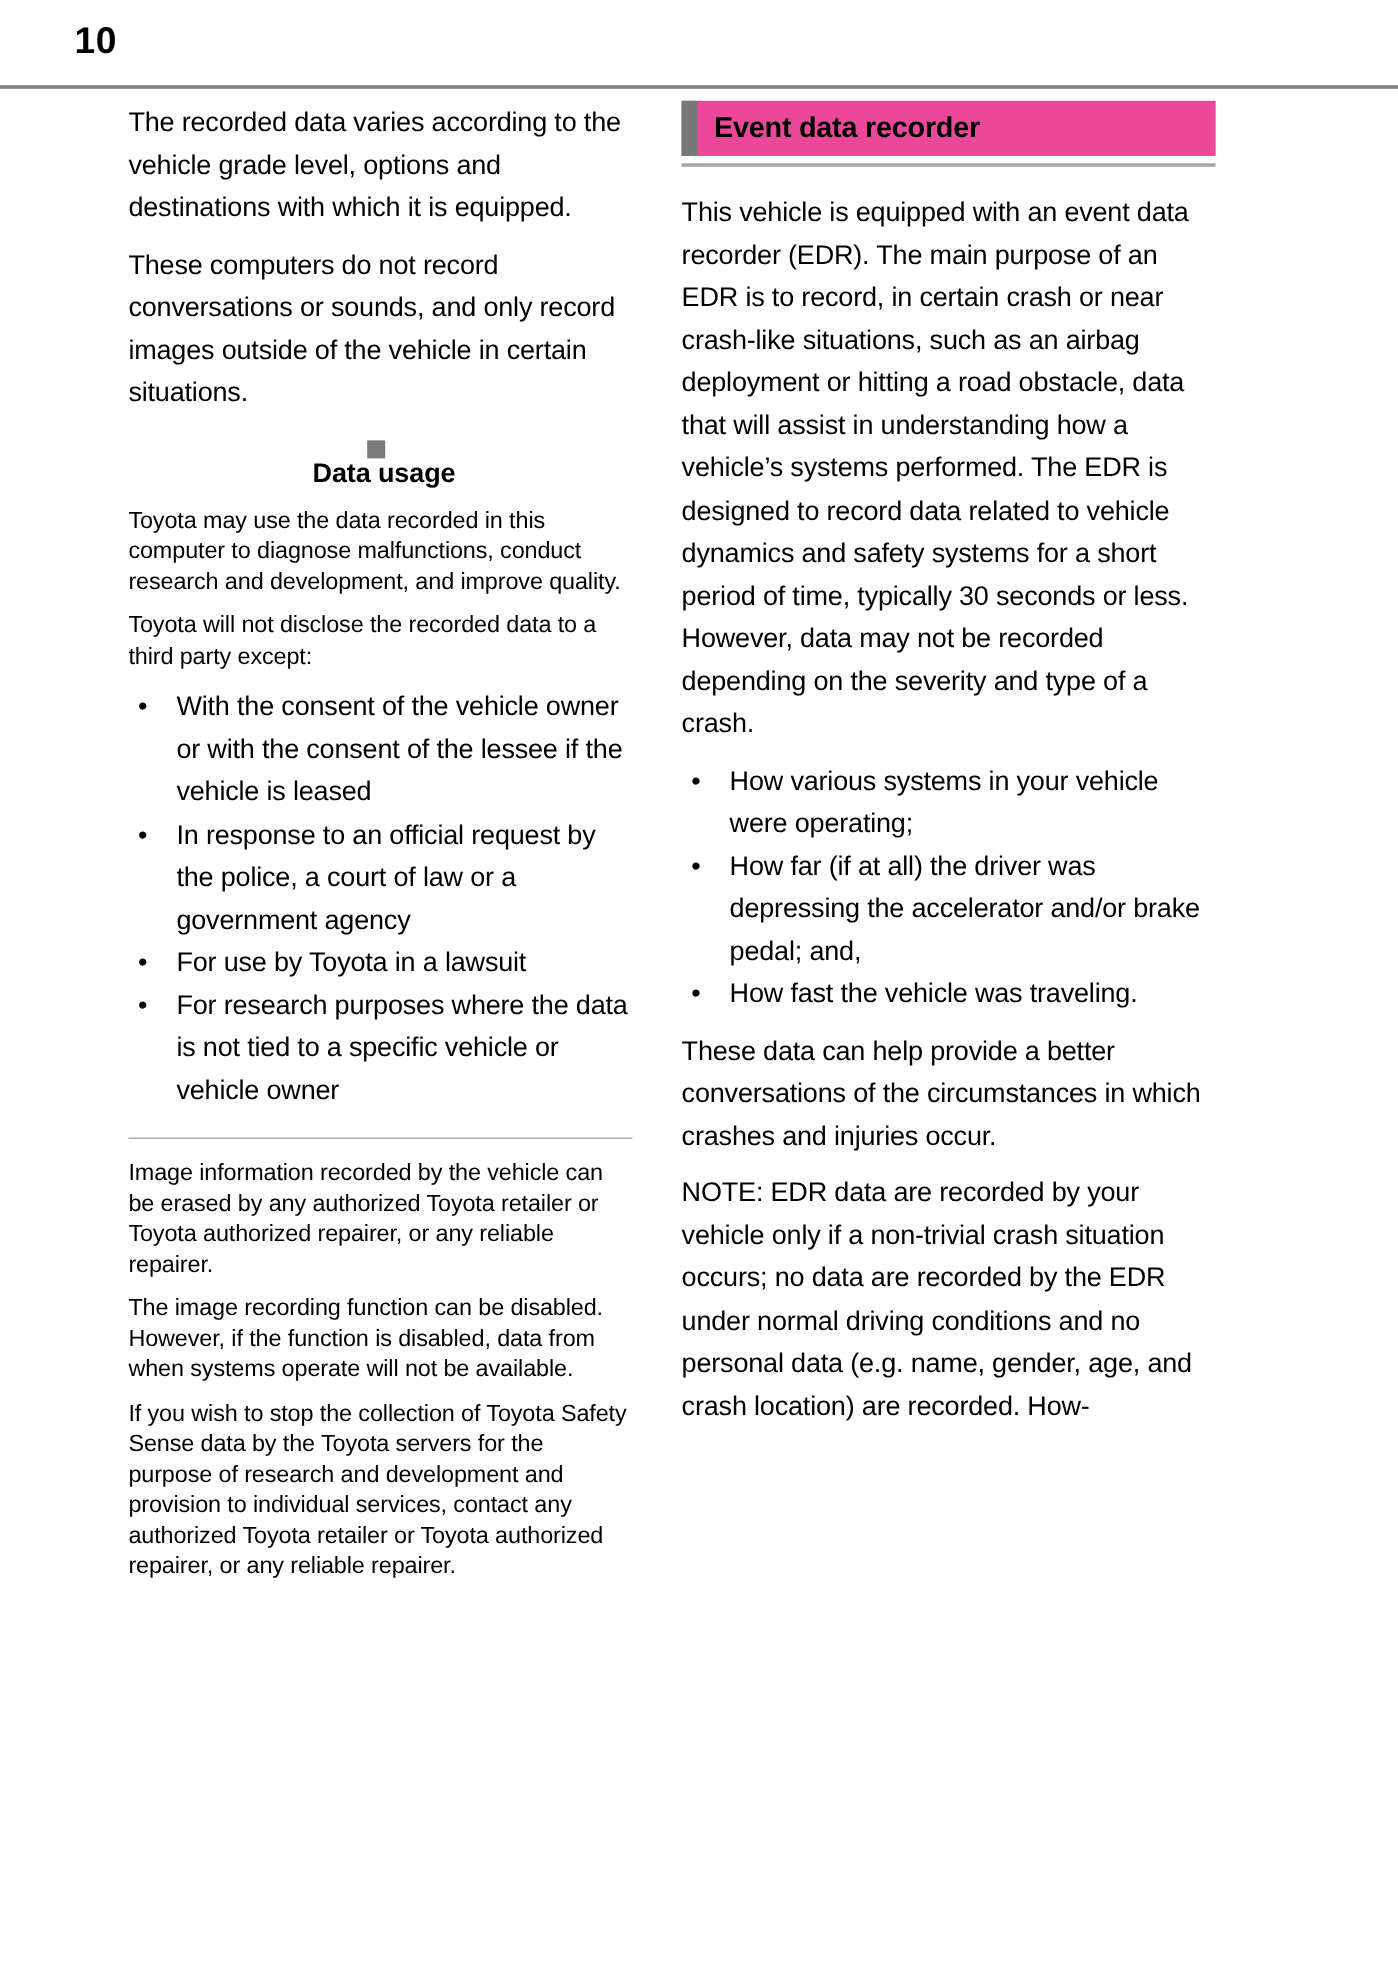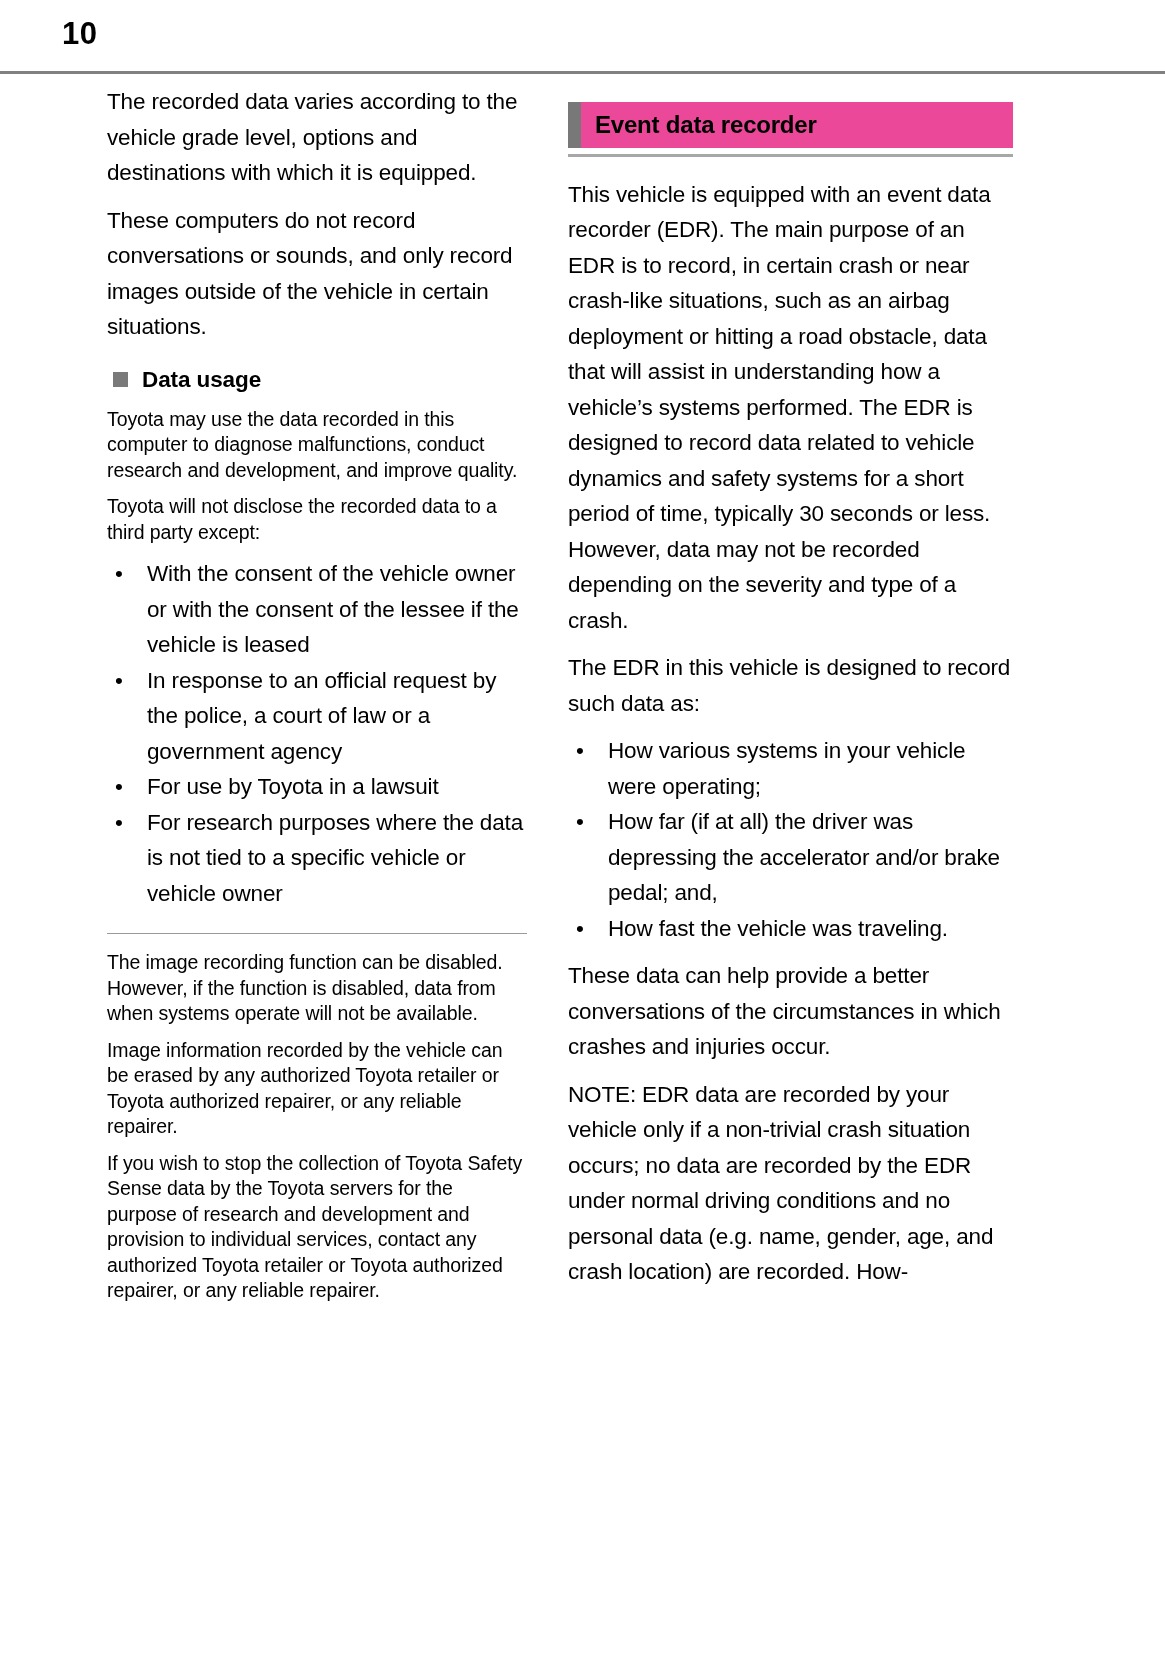--- a/index.html
+++ b/index.html
@@ -46,21 +46,20 @@
   }
 
   
   .columns {
     position: absolute;
     top: 84px;
     left: 0;
     right: 0;
     display: flex;
     gap: 0px;
-    align-items: center;
   }
   .col {
     box-sizing: border-box;
   }
   .col-left {
     width: 545px;
     padding-left: 107px;
     padding-right: 18px;
   }
   .col-right {
@@ -76,20 +75,21 @@
     line-height: 35.5px;
     letter-spacing: -0.15px;
   }
   p.body:last-child { margin-bottom: 0; }
 
   
   .subhead {
     display: flex;
     align-items: center;
     margin: 22px 0 14px 6px;
+    flex-direction: column;
   }
   .subhead-square {
     width: 15px;
     height: 15px;
     background: #7a7a7a;
     flex: 0 0 auto;
     margin-right: 14px;
   }
   .subhead-text {
     font-size: 22.5px;
@@ -190,36 +190,35 @@
 
       <ul class="bullets">
         <li><span class="dot">•</span><span>With the consent of the vehicle owner or with the consent of the lessee if the vehicle is leased</span></li>
         <li><span class="dot">•</span><span>In response to an official request by the police, a court of law or a government agency</span></li>
         <li><span class="dot">•</span><span>For use by Toyota in a lawsuit</span></li>
         <li><span class="dot">•</span><span>For research purposes where the data is not tied to a specific vehicle or vehicle owner</span></li>
       </ul>
 
       <div class="note-rule"></div>
 
+      <p class="small">Image information recorded by the vehicle can be erased by any authorized Toyota retailer or Toyota authorized repairer, or any reliable repairer.</p>
       <p class="small">The image recording function can be disabled. However, if the function is disabled, data from when systems operate will not be available.</p>
-      <p class="small">Image information recorded by the vehicle can be erased by any authorized Toyota retailer or Toyota authorized repairer, or any reliable repairer.</p>
       <p class="small">If you wish to stop the collection of Toyota Safety Sense data by the Toyota servers for the purpose of research and development and provision to individual services, contact any authorized Toyota retailer or Toyota authorized repairer, or any reliable repairer.</p>
 
     </div>
 
     <div class="col col-right">
 
       <div class="section-bar">
         <div class="section-bar-accent"></div>
         <div class="section-bar-title">Event data recorder</div>
       </div>
       <div class="section-bar-underline"></div>
 
       <p class="body">This vehicle is equipped with an event data recorder (EDR). The main purpose of an EDR is to record, in certain crash or near crash-like situations, such as an airbag deployment or hitting a road obstacle, data that will assist in understanding how a vehicle’s systems performed. The EDR is designed to record data related to vehicle dynamics and safety systems for a short period of time, typically 30 seconds or less. However, data may not be recorded depending on the severity and type of a crash.</p>
-      <p class="body">The EDR in this vehicle is designed to record such data as:</p>
 
       <ul class="bullets">
         <li><span class="dot">•</span><span>How various systems in your vehicle were operating;</span></li>
         <li><span class="dot">•</span><span>How far (if at all) the driver was depressing the accelerator and/or brake pedal; and,</span></li>
         <li><span class="dot">•</span><span>How fast the vehicle was traveling.</span></li>
       </ul>
 
       <p class="body">These data can help provide a better conversations of the circumstances in which crashes and injuries occur.</p>
       <p class="body">NOTE: EDR data are recorded by your vehicle only if a non-trivial crash situation occurs; no data are recorded by the EDR under normal driving conditions and no personal data (e.g. name, gender, age, and crash location) are recorded. How-</p>
 

